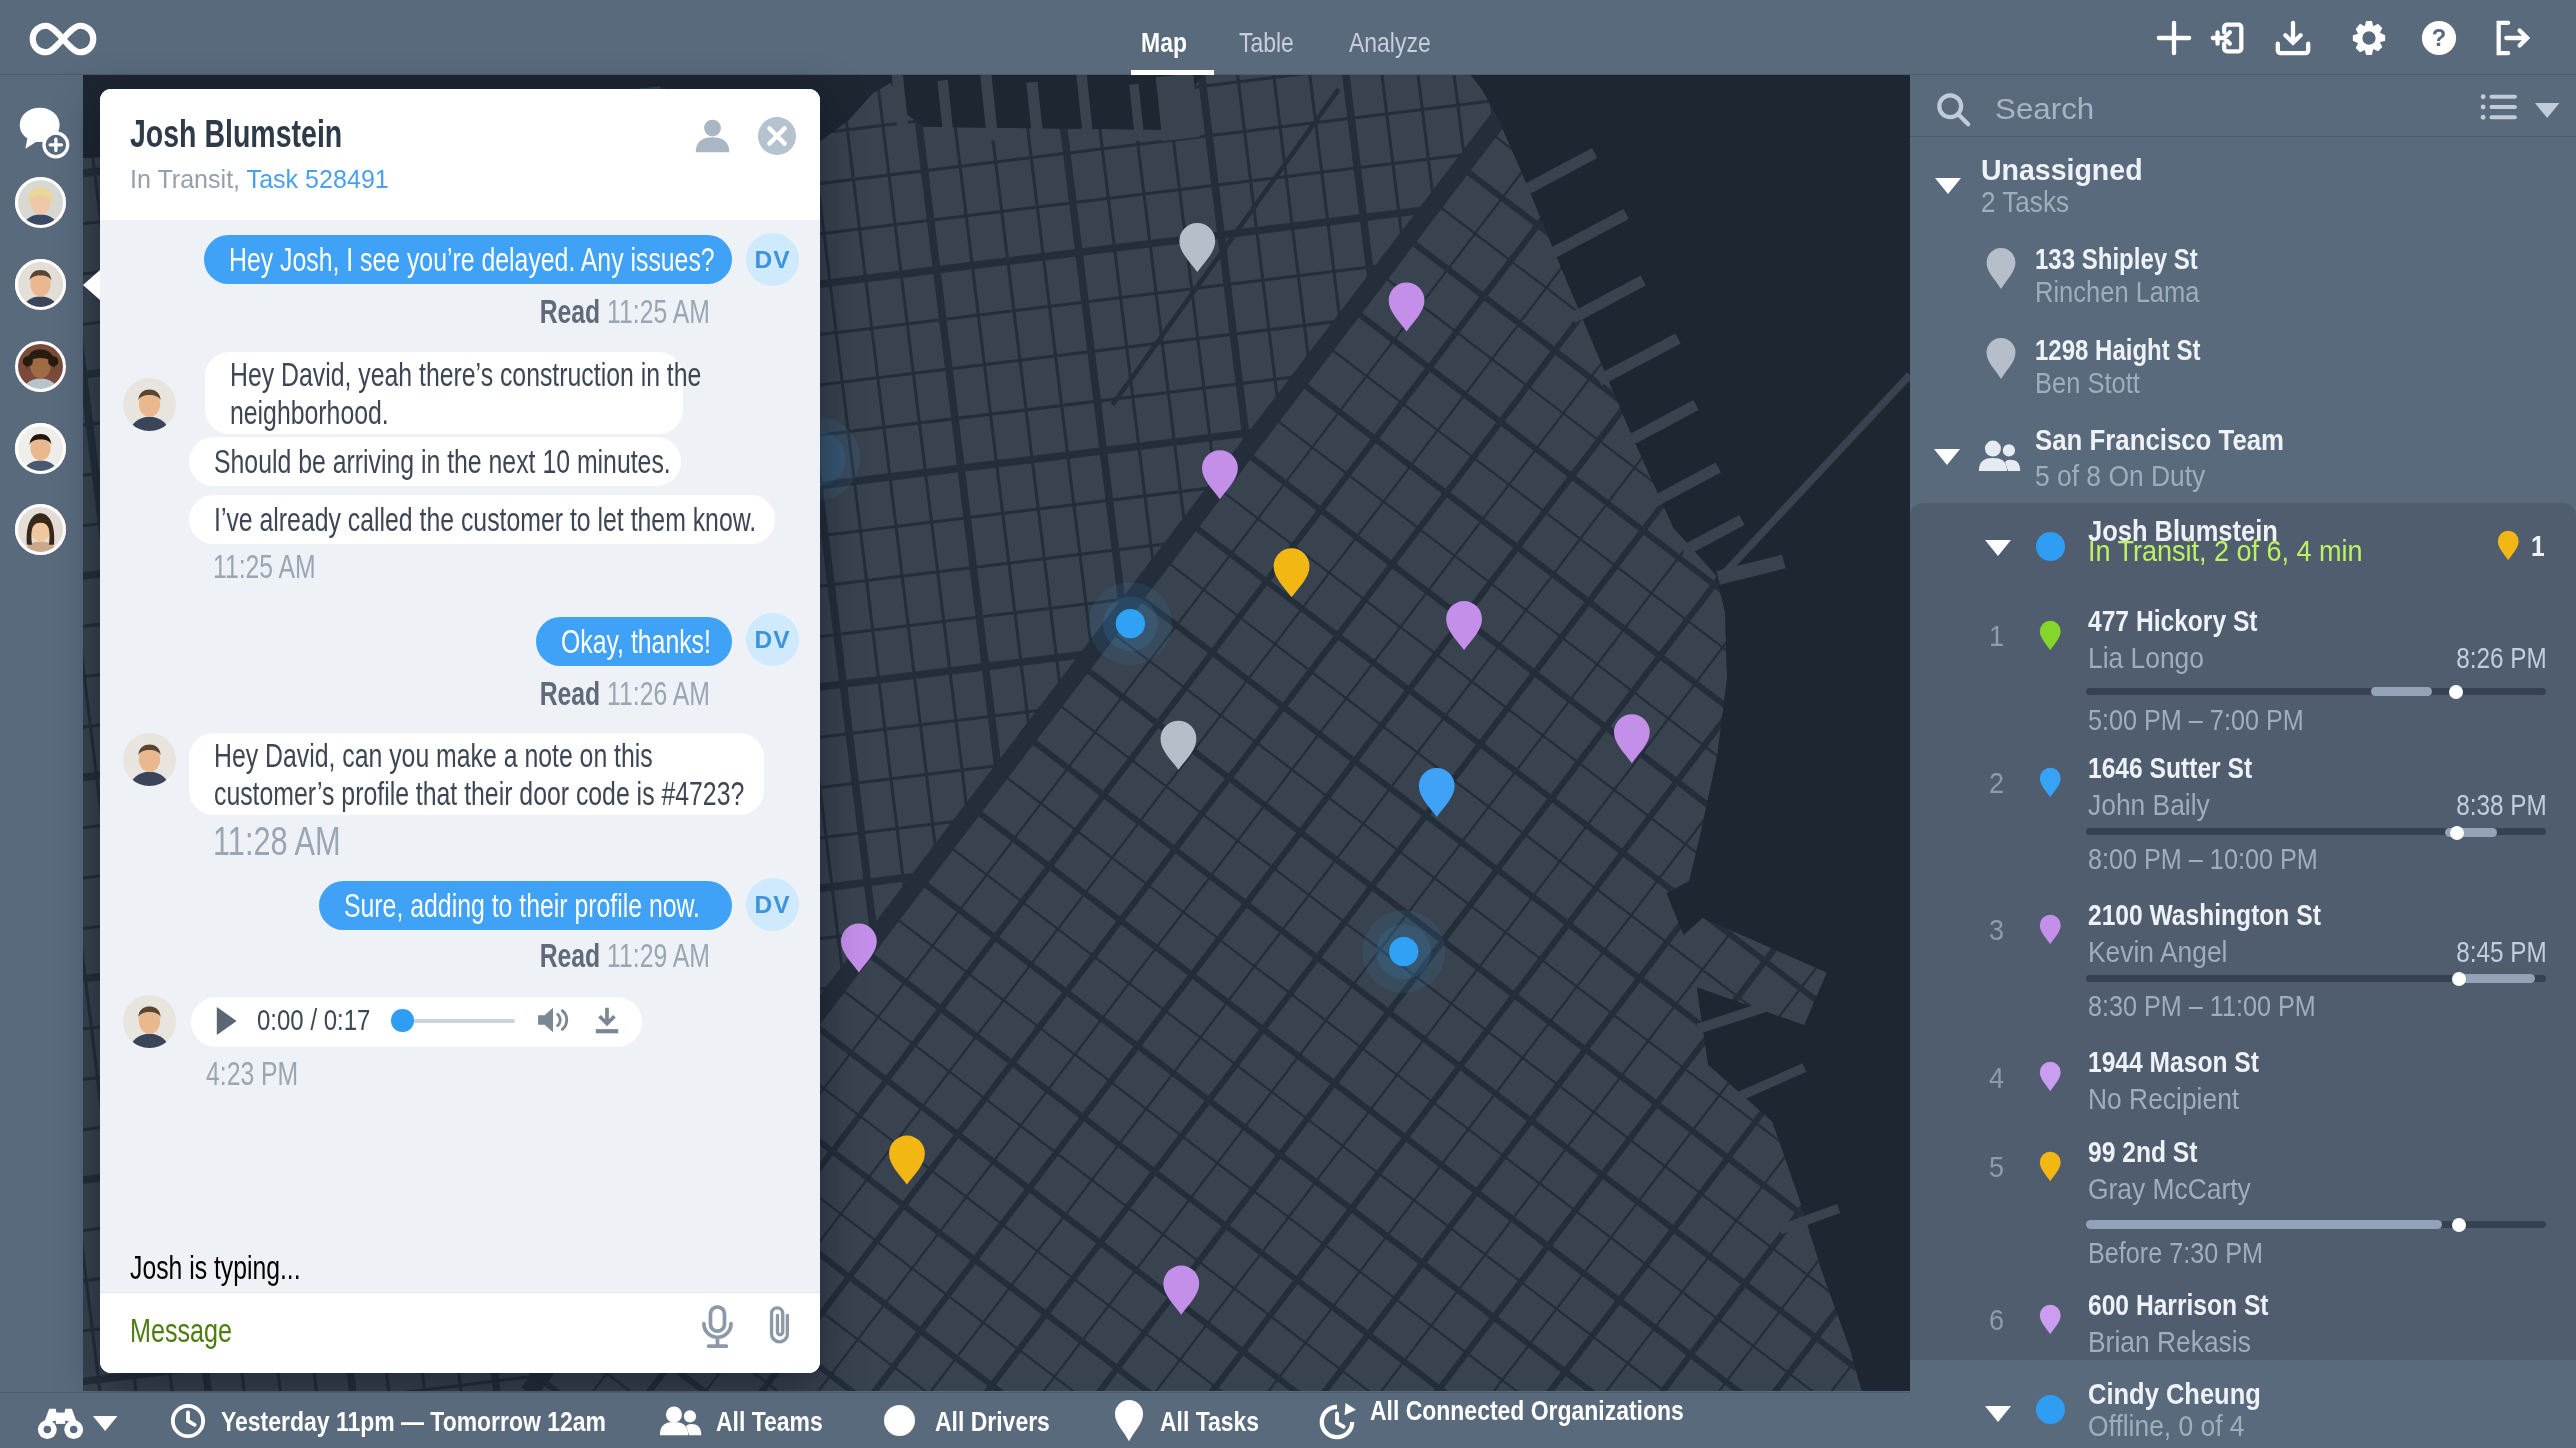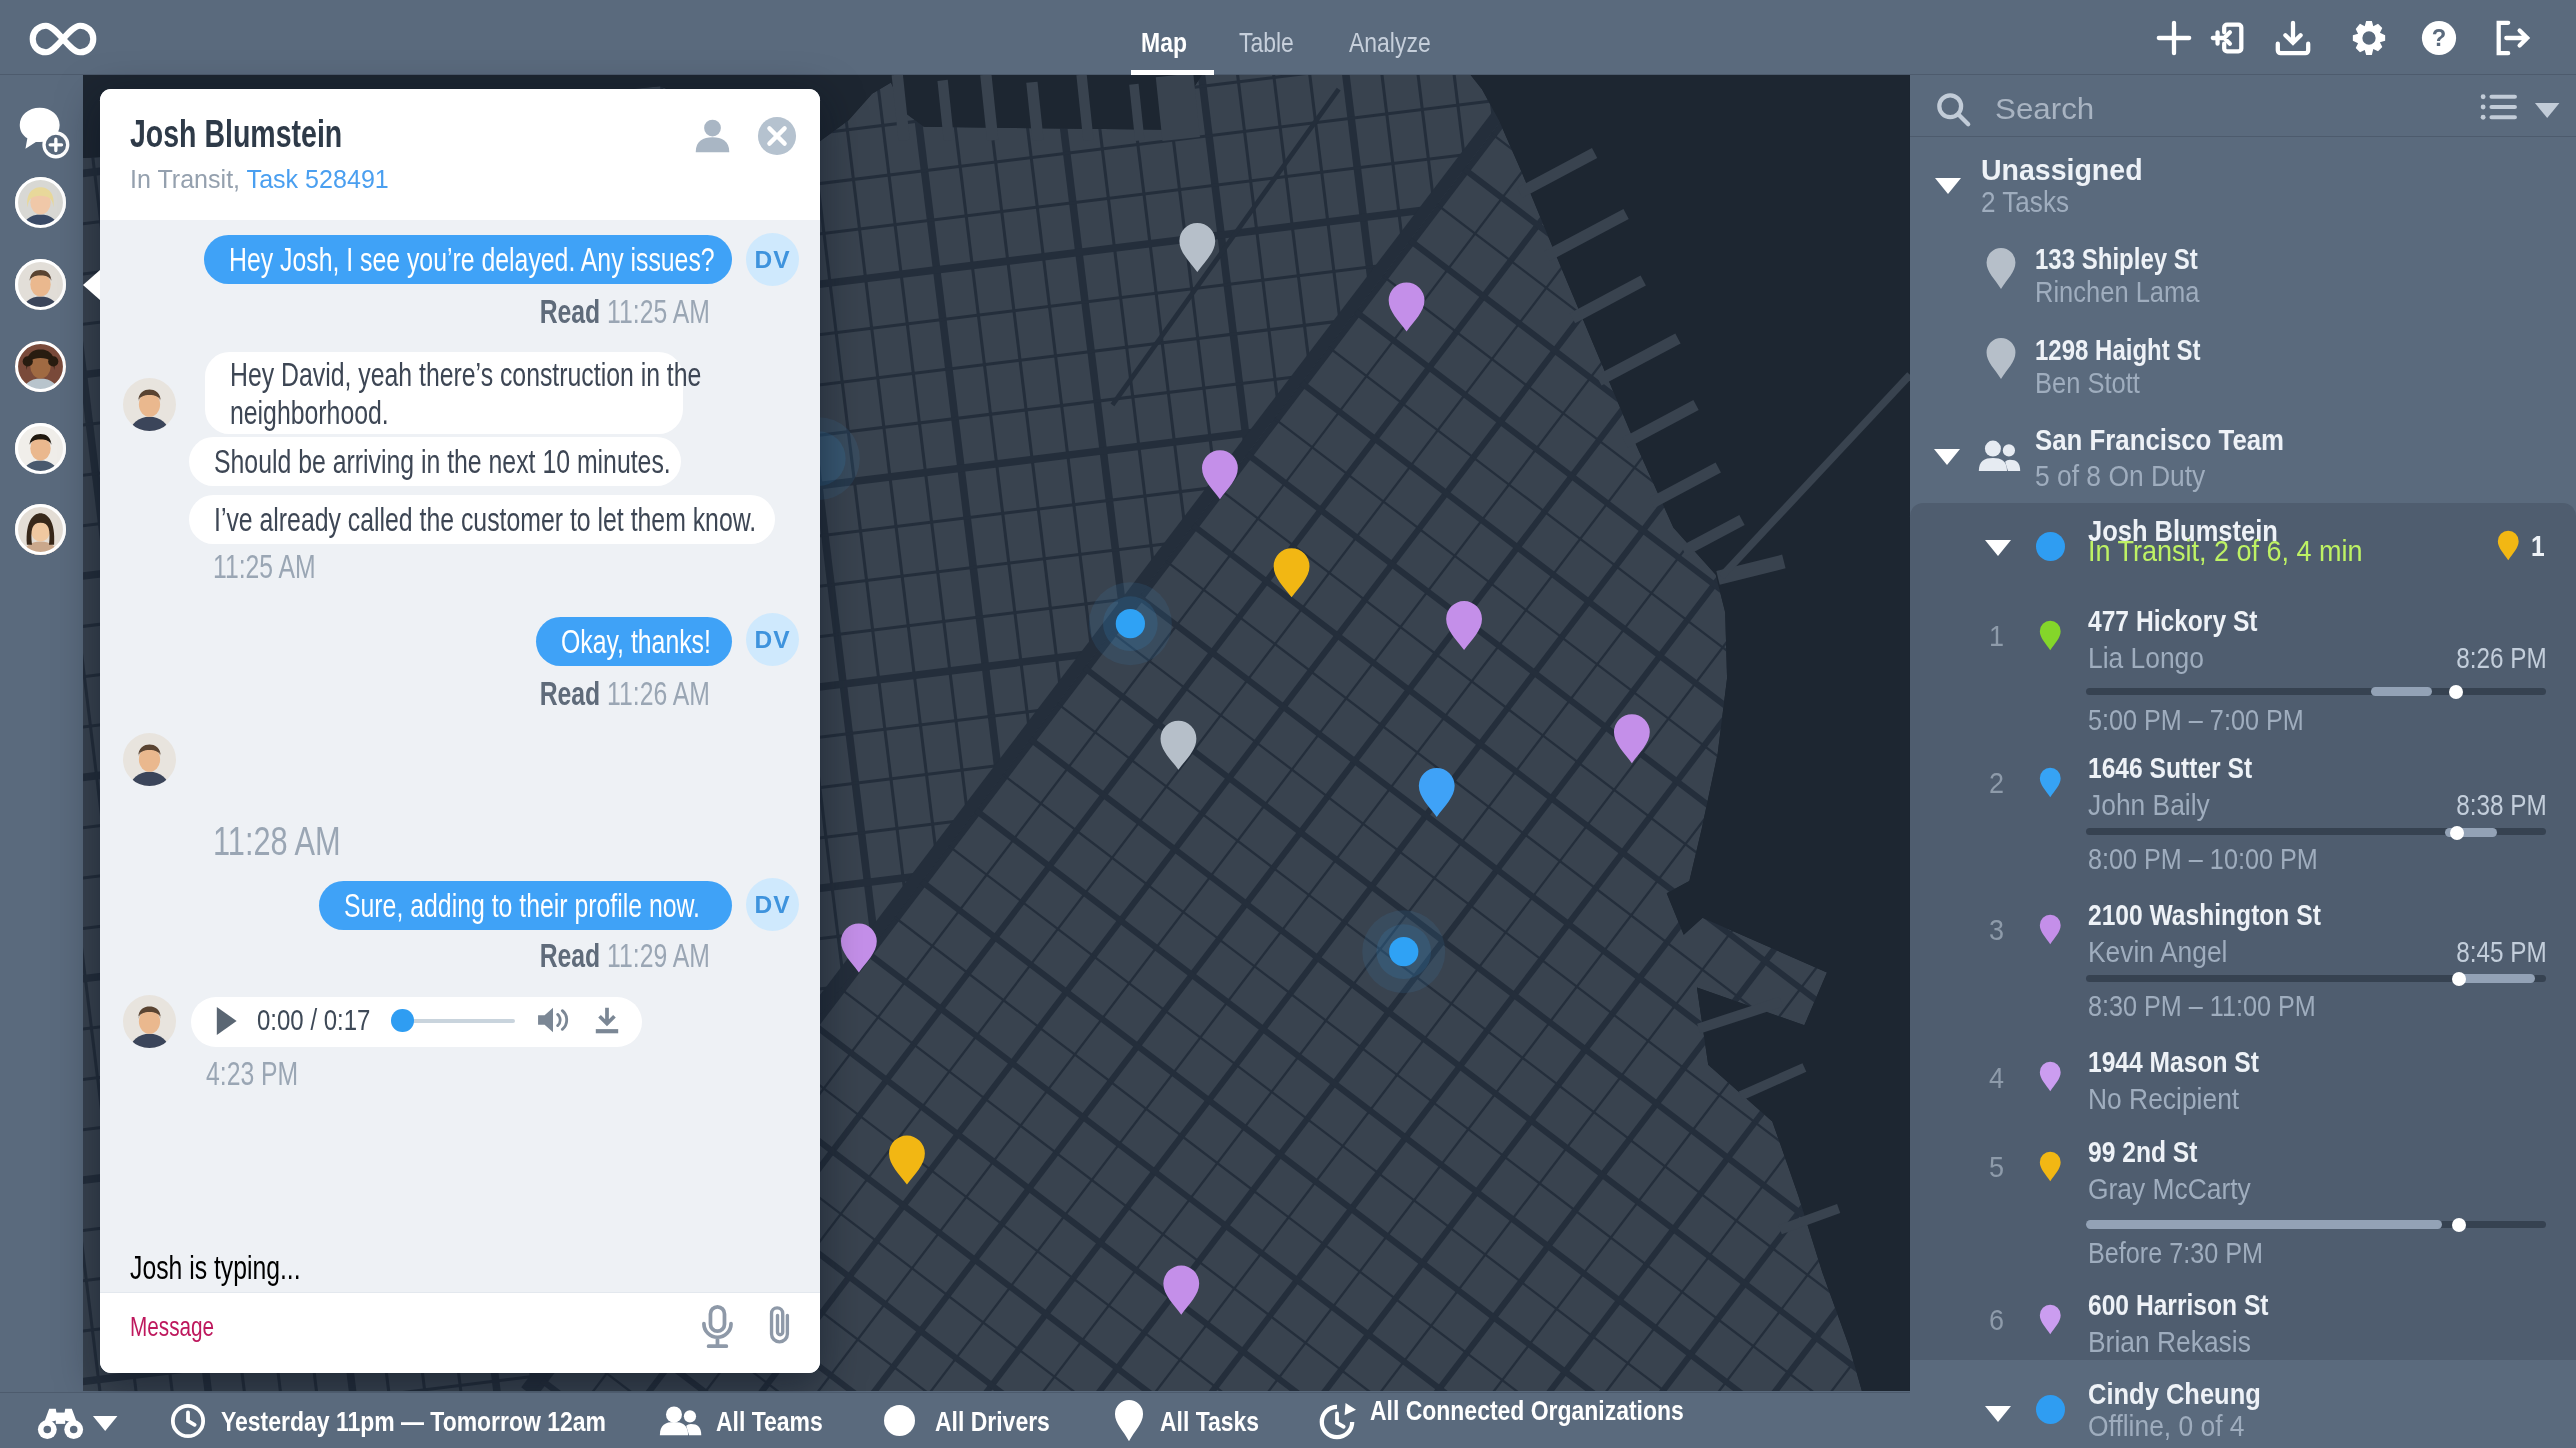--- a/index.html
+++ b/index.html
@@ -507,20 +507,21 @@
         <circle cx="30" cy="30" r="30"></circle>
       </clipPath>
       <g clip-path="url(#av7)">
         <rect width="60" height="60" fill="#e8e4de"></rect>
         <ellipse cx="30" cy="62" rx="22" ry="18" fill="#3b455a"></ellipse>
         <ellipse cx="30" cy="30" rx="12" ry="14" fill="#eab88e"></ellipse>
         <path d="M17,28 C17,16 24,13 30,13 C36,13 43,16 43,28 C43,22 40,19 30,19 C20,19 17,22 17,28 Z" fill="#5a4432"></path>
         <path d="M18,26 C18,17 42,17 42,26 C42,20 38,14 30,14 C22,14 18,20 18,26 Z" fill="#5a4432"></path>
       </g>
     </svg>
+<div class="bub bubl bub2" style="left:89px;top:644px;width:575px"><span>Hey David, can you make a note on this<br>customer’s profile that their door code is #4723?</span></div>
 <div class="tx" style="left:113px;top:728px;font-size:41px;font-weight:400;color:#9aa6b4"><span style="transform:scaleX(0.75)">11:28 AM</span></div>
 <div class="bub bubr" style="left:219px;top:792px;width:413px"><span>Sure, adding to their profile now.</span></div>
 <div class="dv" style="left:646px;top:789px">DV</div>
 <div class="tx txr" style="right:110px;top:848px;font-size:33px;color:#9aa6b4"><span style="transform:scaleX(0.75)"><b style="color:#5f6b7a">Read</b> 11:29 AM</span></div>
 <svg style="position:absolute;left:22.6px;top:906px" width="53" height="53" viewBox="0 0 60 60">
       <clipPath id="av8">
         <circle cx="30" cy="30" r="30"></circle>
       </clipPath>
       <g clip-path="url(#av8)">
         <rect width="60" height="60" fill="#e8e4de"></rect>
@@ -541,21 +542,21 @@
       <path d="M2,10 H9 L18,2 V28 L9,20 H2 Z" fill="#7b8795"></path>
       <path d="M23,9 a8,8 0 0 1 0,12 M28,5 a13,13 0 0 1 0,20" stroke="#7b8795" stroke-width="3" fill="none" stroke-linecap="round"></path>
     </svg>
 <svg style="position:absolute;left:492px;top:917px" width="30" height="28" viewBox="0 0 32 30">
       <path d="M16,2 V18 M8,11 L16,19 L24,11" stroke="#7b8795" stroke-width="4" fill="none"></path>
       <path d="M4,27 H28" stroke="#7b8795" stroke-width="4.5"></path>
     </svg>
 <div class="tx" style="left:106px;top:966px;font-size:33px;font-weight:400;color:#9aa6b4"><span style="transform:scaleX(0.75)">4:23 PM</span></div>
 <div class="tx" style="left:30px;top:1160px;font-size:33px;font-weight:400;color:#000000"><span style="transform:scaleX(0.75)">Josh is typing...</span></div>
 <div class="pfoot"></div>
-<div class="tx" style="left:30px;top:1221px;font-size:28px;font-weight:400;color:#be185d"><span style="transform:scaleX(0.74)">Message</span></div>
+<div class="tx" style="left:30px;top:1221px;font-size:34px;font-weight:400;color:#4d7c0f"><span style="transform:scaleX(0.74)">Message</span></div>
 <svg style="position:absolute;left:599px;top:1216px" width="36" height="43" viewBox="0 0 38 46">
       <rect x="12" y="2" width="15" height="26" rx="7.5" fill="none" stroke="#8e99a8" stroke-width="4"></rect>
       <path d="M5,20 a14.5,14.5 0 0 0 29,0 M19.5,35 V44 M10,44 H29" fill="none" stroke="#8e99a8" stroke-width="4" stroke-linecap="round"></path>
     </svg>
 <svg style="position:absolute;left:662px;top:1217px" width="34" height="41" viewBox="0 0 36 44">
       <path d="M27,10 V30 a8.5,8.5 0 0 1 -17,0 V8 a6,6 0 0 1 12,0 V28 a2.8,2.8 0 0 1 -5.6,0 V10" fill="none" stroke="#8e99a8" stroke-width="3.6" stroke-linecap="round"></path>
     </svg>
 </div>
 <div class="sidebar">
 <div class="abs" style="left:0;top:0;width:666px;height:60px;border-bottom:1.9px solid #4d5b6d"></div>

